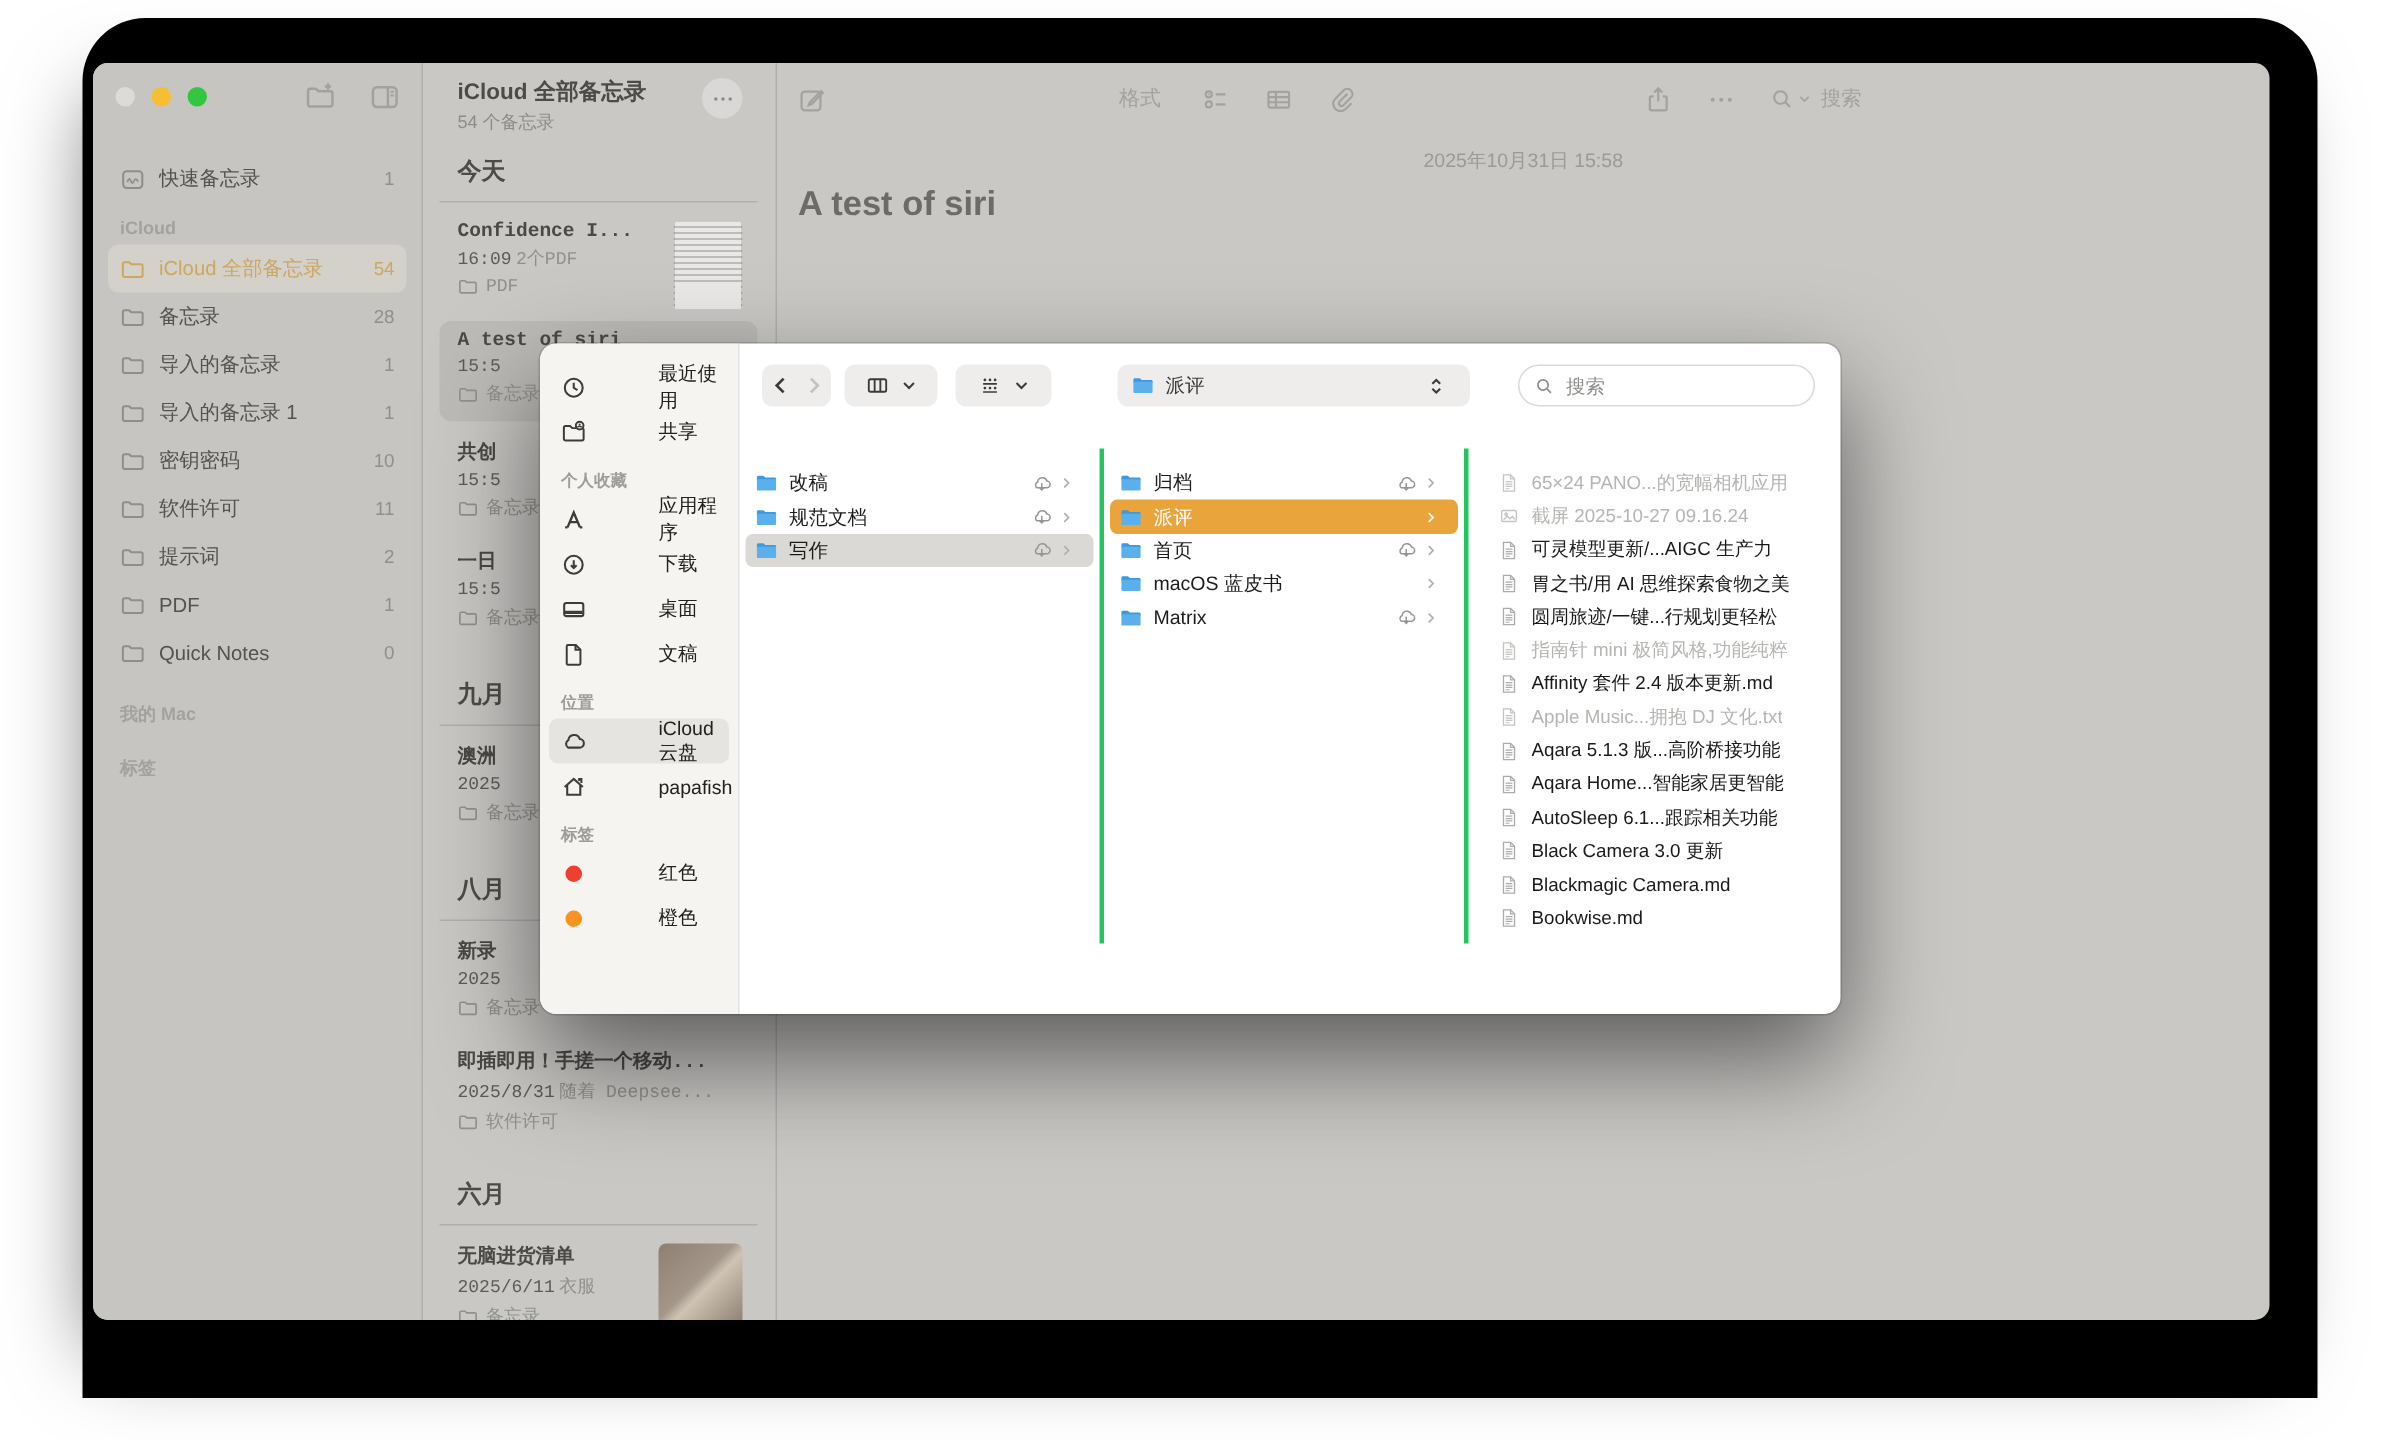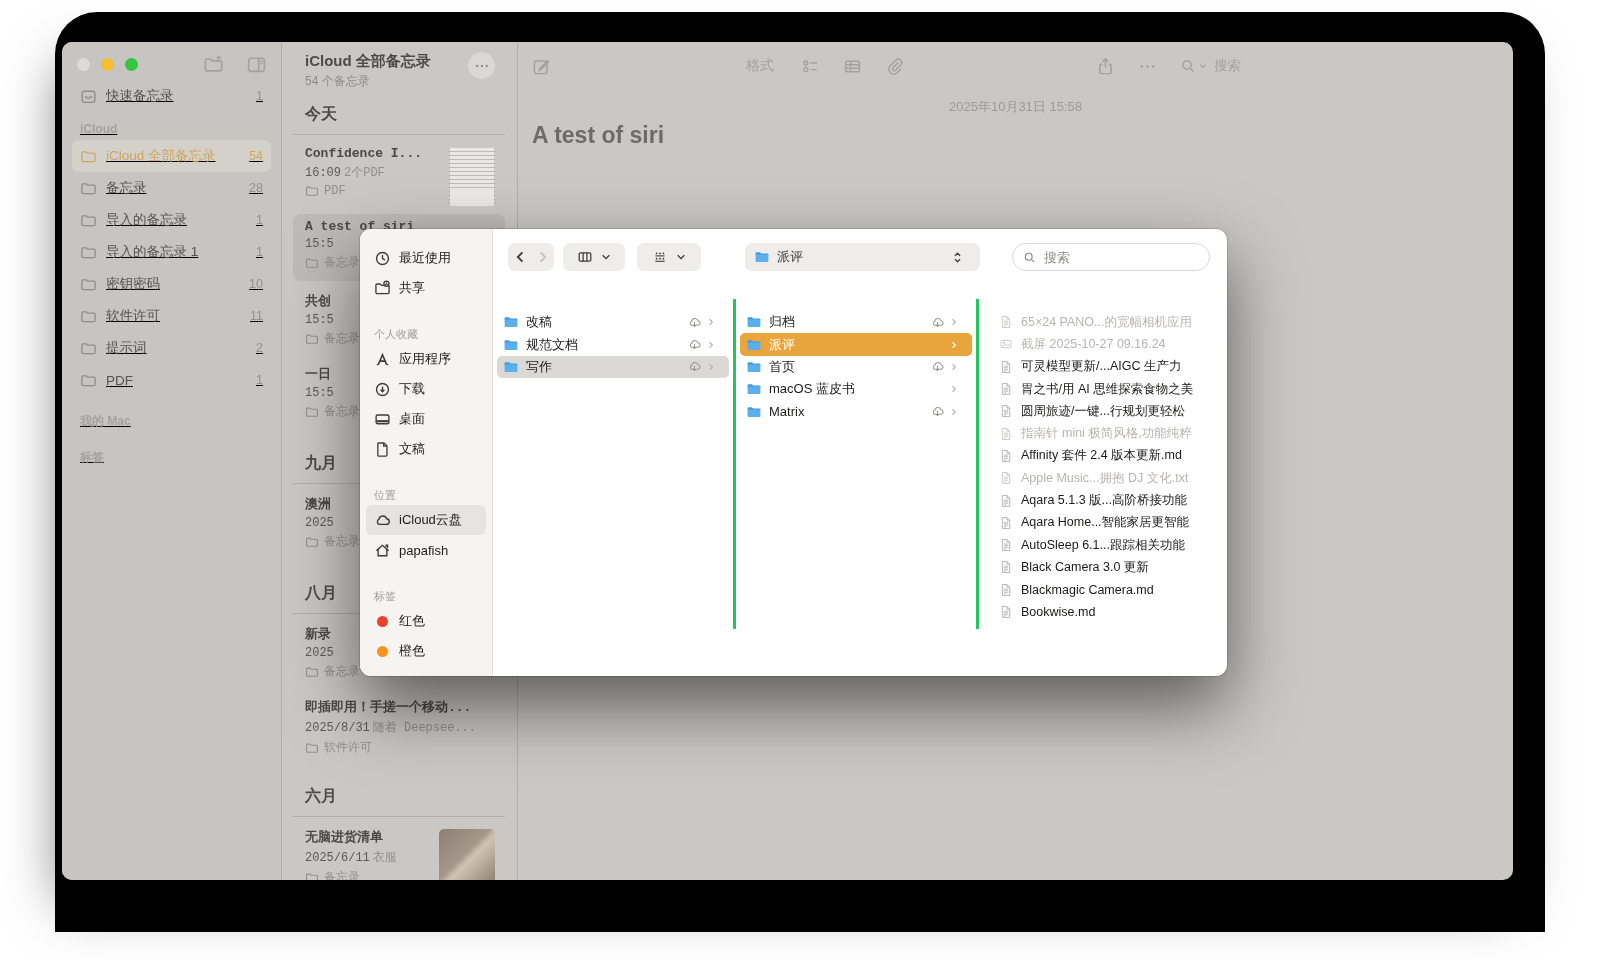--- a/index.html
+++ b/index.html
@@ -10,21 +10,21 @@
            border-radius:42px 42px 0 0;}
   
   .nw{position:absolute;left:7px;top:30px;width:1451px;height:838px;background:#c9c8c5;border-radius:10px;
       box-shadow:0 0 0 1px rgba(0,0,0,.28),0 22px 55px rgba(0,0,0,.55);overflow:hidden;}
   .nw-sidebar{position:absolute;left:0;top:0;width:219px;height:100%;background:#c6c5c2;border-right:1px solid rgba(0,0,0,.10);}
   .tl-row{position:absolute;left:15px;top:16px;display:flex;gap:11px;}
   .tl{width:13px;height:13px;border-radius:50%;}
   .tl.g1{background:#dcdbd8;} .tl.g2{background:#f6be31;} .tl.g3{background:#32c73e;}
   .nw-sb-tools{position:absolute;right:14px;top:12px;display:flex;gap:22px;color:#a2a19e;}
   .nw-sb-tools .icon{width:21px;height:21px;}
-  .nw-sb-items{position:absolute;left:0;top:38px;right:0;text-decoration:underline;}
+  .nw-sb-items{position:absolute;left:0;top:61px;right:0;}
   .nw-row{display:flex;align-items:center;height:32px;margin:0 10px;padding:0 8px;border-radius:7px;color:#54534f;font-size:13.5px;}
   .nw-row .icon{width:17px;height:17px;color:#8f8e8a;margin-right:9px;flex:none;}
   .nw-row .lbl{flex:1;white-space:nowrap;overflow:hidden;text-overflow:ellipsis;}
   .nw-row .cnt{color:#91908c;font-size:12.5px;}
   .nw-row.sel{background:#d4d1cb;color:#cda660;}
   .nw-row.sel .icon,.nw-row.sel .cnt{color:#cda660;}
   .nw-sec{margin:6px 18px 0;height:22px;line-height:22px;font-size:12px;font-weight:bold;color:#a3a29e;}
   .nw-sec.mt{margin-top:14px;}
   
   .nw-list{position:absolute;left:219px;top:0;width:236px;height:100%;border-right:1px solid rgba(0,0,0,.12);}
@@ -60,24 +60,24 @@
   .cn-title{position:absolute;left:14px;top:80px;font-size:23px;font-weight:bold;color:#6c6b68;}
   .cn-table{position:absolute;left:14px;top:148px;display:flex;}
   .cn-cell{width:180px;height:23px;border:1px solid #a7a6a3;font-size:13px;color:#5d5c59;
            padding:2px 6px;box-sizing:border-box;}
   .cn-cell + .cn-cell{border-left:0;}
   .cn-cell .misspell{text-decoration:underline;text-decoration-style:dotted;text-decoration-color:#e0524d;text-decoration-thickness:2px;}
   
   .dlg{position:absolute;left:305px;top:217px;width:867px;height:447px;background:#fff;border-radius:11px;
        box-shadow:0 0 0 1px rgba(0,0,0,.14),0 30px 70px rgba(0,0,0,.55);overflow:hidden;z-index:5;}
   .dlg-sidebar{position:absolute;left:0;top:0;width:133px;height:100%;background:#f5f4f1;border-right:1px solid rgba(0,0,0,.07);padding-top:14px;box-sizing:border-box;}
-  .ds-row{display:flex;align-items:center;height:30px;margin:0 6px;padding:0 8px;border-radius:6px;font-size:13px;color:#222120;}
+  .ds-row{display:flex;align-items:center;height:30px;margin:0 6px;padding:0 8px;border-radius:6px;font-size:13px;color:#222120;gap:40px;}
   .ds-row .icon{width:17px;height:17px;margin-right:8px;color:#3d3c3a;flex:none;}
   .ds-row.sel{background:#e6e4e1;}
-  .ds-head{height:22px;line-height:24px;margin-top:19px;padding:0 14px;font-size:11px;font-weight:normal;color:#9d9c99;}
+  .ds-head{height:22px;line-height:24px;margin-top:6px;padding:0 14px;font-size:11px;font-weight:bold;color:#9d9c99;}
   .dlg-main{position:absolute;left:133px;top:0;right:0;height:100%;}
   .dt{position:absolute;top:14px;height:28px;display:flex;align-items:center;background:#efedeb;border-radius:7px;color:#3c3b39;}
   .dt .icon{width:16px;height:16px;}
   .dt-nav{left:15px;width:46px;justify-content:space-around;}
   .dt-nav .fwd{color:#c4c2c0;}
   .dt-view{left:70px;width:62px;justify-content:center;gap:7px;}
   .dt-view .chev,.dt-group .chev{width:12px;height:12px;}
   .dt-group{left:144px;width:64px;justify-content:center;gap:7px;}
   .dt-path{left:252px;width:235px;padding:0 9px;box-sizing:border-box;font-size:13px;}
   .dt-path .icon{margin-right:7px;}
@@ -216,20 +216,29 @@
             </div>
             <div class="nw-row">
               <span class="icon ">
                 <svg viewBox="0 0 16 16" fill="none" stroke="currentColor" stroke-width="1.25">
                   <path d="M1.8 4.7c0-.6.5-1.1 1.1-1.1h2.8l1.4 1.3h6c.6 0 1.1.5 1.1 1.1v5.8c0 .6-.5 1.1-1.1 1.1H2.9c-.6 0-1.1-.5-1.1-1.1z"></path>
                 </svg>
               </span>
               <span class="lbl">PDF</span>
               <span class="cnt">1</span>
             </div>
+            <div class="nw-row">
+              <span class="icon ">
+                <svg viewBox="0 0 16 16" fill="none" stroke="currentColor" stroke-width="1.25">
+                  <path d="M1.8 4.7c0-.6.5-1.1 1.1-1.1h2.8l1.4 1.3h6c.6 0 1.1.5 1.1 1.1v5.8c0 .6-.5 1.1-1.1 1.1H2.9c-.6 0-1.1-.5-1.1-1.1z"></path>
+                </svg>
+              </span>
+              <span class="lbl">Quick Notes</span>
+              <span class="cnt">0</span>
+            </div>
             <div class="nw-sec mt">我的 Mac</div>
             <div class="nw-sec mt">标签</div>
           </div>
       </aside>
 
       <section class="nw-list">
         <div class="nl-head">
           <div class="nl-title">iCloud 全部备忘录</div>
           <div class="nl-sub">54 个备忘录</div>
           <div class="nl-more">

